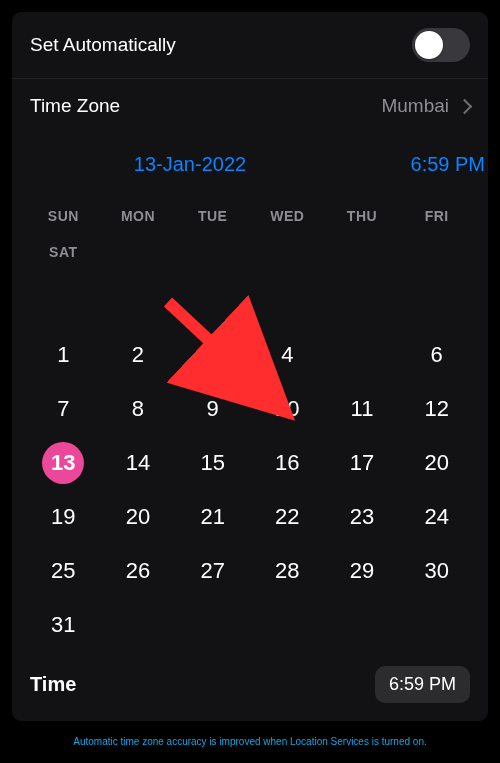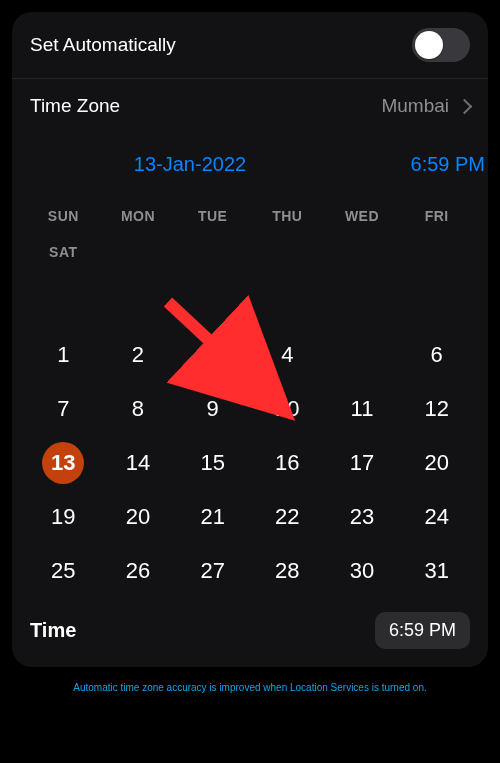--- a/index.html
+++ b/index.html
@@ -7,21 +7,21 @@
       width: 500px;
       height: 763px;
       background: #000;
       font-family: -apple-system, BlinkMacSystemFont, "SF Pro", "Helvetica Neue", sans-serif;
       color: #fff;
       overflow: hidden;
       padding: 12px;
     }
     .card {
       background: #121214;
-      border-radius: 20px;
+      border-radius: 9px;
       padding: 0;
       overflow: hidden;
     }
     .row {
       display: flex;
       align-items: center;
       justify-content: space-between;
       padding: 16px 18px;
     }
     .row.divider { border-bottom: 1px solid rgba(255,255,255,0.08); }
@@ -49,21 +49,21 @@
     .picker-nav { display:flex; gap: 20px; align-items:center; }
     .chev { color:#0a84ff; font-size: 26px; font-weight: 400; line-height:1; }
 
     .grid { display:grid; grid-template-columns: repeat(6, 1fr); text-align:center; }
     .dow { color:#8e8e93; font-size: 14px; font-weight:600; padding: 6px 0 14px; letter-spacing: 0.5px; }
     .daycell {
       height: 54px; display:flex; align-items:center; justify-content:center;
       font-size: 22px; font-weight: 400; color:#fff; position: relative;
     }
     .daycell .d { width:42px; height:42px; display:flex; align-items:center; justify-content:center; border-radius:50%; }
-    .selected .d { background:#c2410c; color:#fff; font-weight: 600; }
+    .selected .d { background:#ec4899; color:#fff; font-weight: 600; }
 
     .time-row { padding: 10px 18px 18px; display:flex; align-items:center; justify-content:space-between; }
     .time-row .row-label { font-weight:700; font-size: 20px; }
     .time-btn { background:#2c2c2e; color:#fff; font-size:18px; padding: 8px 14px; border-radius: 10px; }
 
     .footnote { color:#0ea5e9; font-size: 10px; line-height:1.4; padding: 14px 28px 0; text-align: center; }
 
     
     .arrow-layer { position: fixed; left:0; top:0; width:500px; height:763px; pointer-events:none; }
 
@@ -107,22 +107,22 @@
     <span class="dt-date">13-Jan-2022</span>
     <span class="dt-time">6:59 PM</span>
   </div>
 
   <div class="picker">
 
     <div class="grid" id="dow-grid">
         <div class="dow">SUN</div>
         <div class="dow">MON</div>
         <div class="dow">TUE</div>
+        <div class="dow">WED</div>
         <div class="dow">THU</div>
-        <div class="dow">WED</div>
         <div class="dow">FRI</div>
         <div class="dow">SAT</div>
       </div>
     <div class="grid" id="days-grid">
         <div class="daycell"></div>
         <div class="daycell"></div>
         <div class="daycell"></div>
         <div class="daycell"></div>
         <div class="daycell"></div>
         <div class="daycell"></div>
@@ -202,20 +202,23 @@
           <div class="d">25</div>
         </div>
         <div class="daycell">
           <div class="d">26</div>
         </div>
         <div class="daycell">
           <div class="d">27</div>
         </div>
         <div class="daycell">
           <div class="d">28</div>
+        </div>
+        <div class="daycell">
+          <div class="d">29</div>
         </div>
         <div class="daycell">
           <div class="d">30</div>
         </div>
         <div class="daycell">
           <div class="d">31</div>
         </div>
       </div>
   </div>
 

